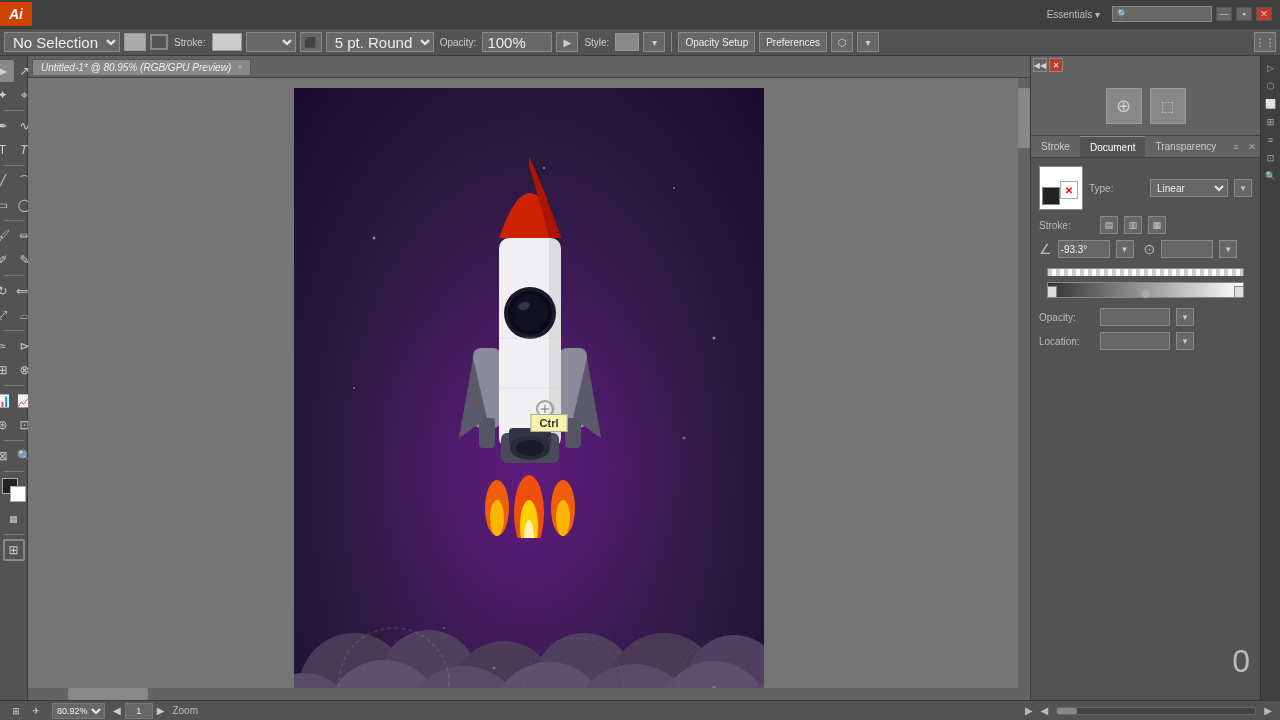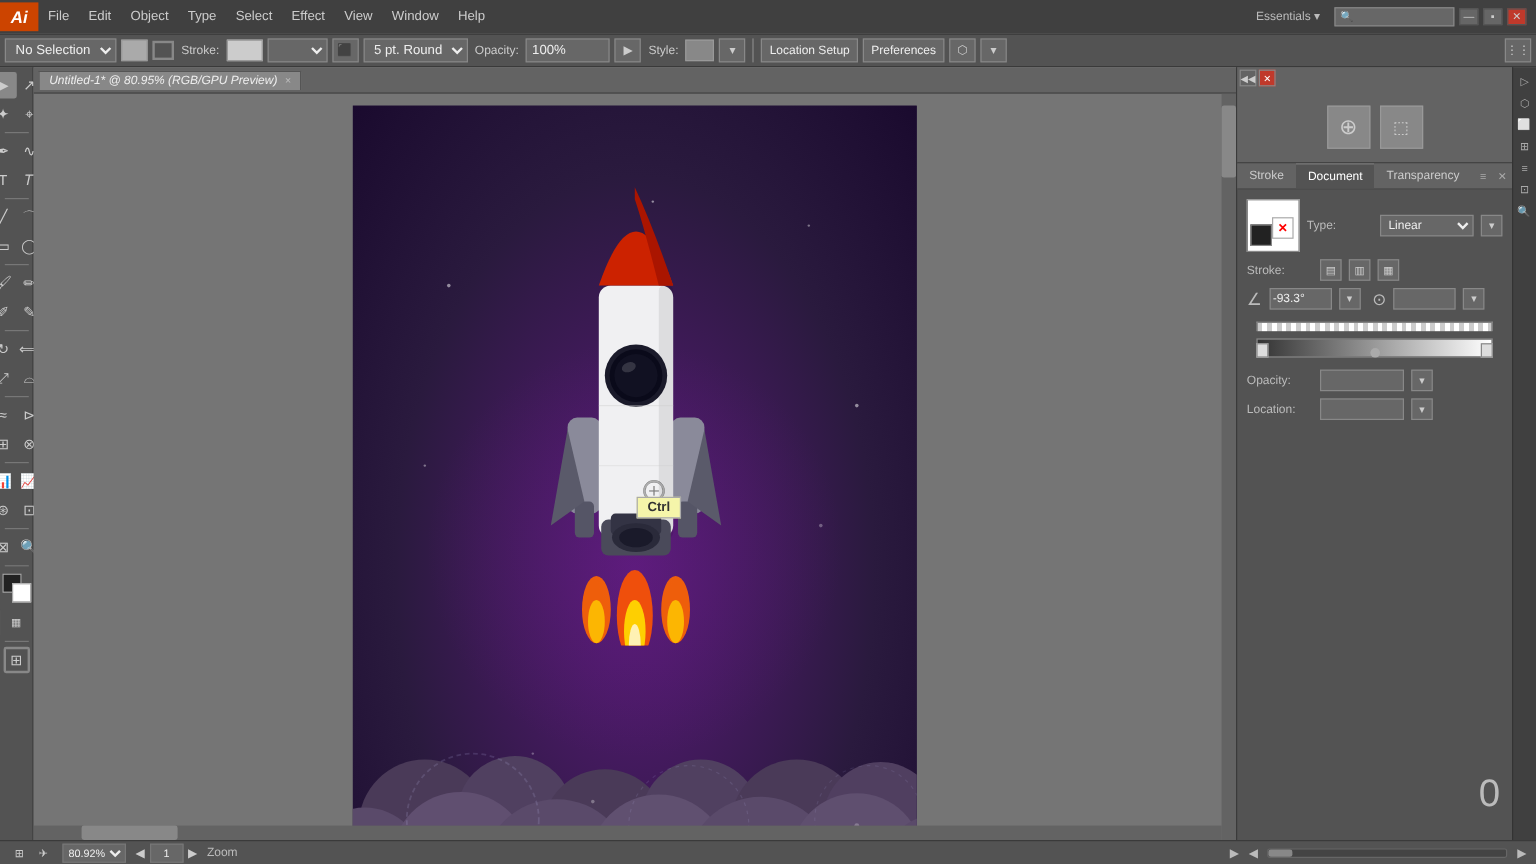--- a/index.html
+++ b/index.html
@@ -28,21 +28,21 @@
     }
     .win-btn.close { background: #c0392b; }
 
     
     #toolbar {
       width: 100%; height: 28px; background: #535353; display: flex; align-items: center;
       padding: 0 4px; gap: 4px; border-top: 1px solid #3a3a3a; border-bottom: 1px solid #3a3a3a;
     }
     .tb-select {
       height: 20px; background: #676767; border: 1px solid #888; color: #eee;
-      font-size: 11px; padding: 0 4px; min-width: 70px;
+      font-size: 15px; padding: 0 4px; min-width: 70px;
     }
     .tb-label { color: #ccc; font-size: 10px; padding: 0 2px; }
     .tb-btn {
       height: 20px; background: #676767; border: 1px solid #888; color: #eee;
       font-size: 10px; padding: 0 6px; cursor: pointer; display: flex; align-items: center;
     }
     .color-swatch {
       width: 22px; height: 18px; border: 1px solid #999;
     }
     .tb-icon-btn {
@@ -201,31 +201,20 @@
     }
     .h-scrollbar-thumb {
       height: 100%; width: 80px; background: #888; margin-left: 40px; border-radius: 2px;
     }
   </style>
 </head>
 <body>
 
 <div id="menu-bar">
   <div class="logo">Ai</div>
-  <div class="menu-items">
-    <div class="menu-item">File</div>
-    <div class="menu-item">Edit</div>
-    <div class="menu-item">Object</div>
-    <div class="menu-item">Type</div>
-    <div class="menu-item">Select</div>
-    <div class="menu-item">Effect</div>
-    <div class="menu-item">View</div>
-    <div class="menu-item">Window</div>
-    <div class="menu-item">Help</div>
-  </div>
   <div class="right-controls">
     <span style="color:#bbb;font-size:10px;margin-right:8px;">Essentials ▾</span>
     <input style="width: 100px; height: 16px; font-size: 9px; background: rgb(103, 103, 103); border: 1px solid rgb(136, 136, 136); color: rgb(238, 238, 238); padding: 0px 4px;" placeholder="🔍">
     <div class="win-btn">—</div>
     <div class="win-btn">▪</div>
     <div class="win-btn close">✕</div>
   </div>
 </div>
 
 <div id="toolbar">
@@ -243,21 +232,21 @@
   <select class="tb-select" style="min-width:80px;">
     <option>5 pt. Round</option>
   </select>
   <div class="tb-label">Opacity:</div>
   <input class="tb-select" style="width: 50px;" value="100%">
   <div class="tb-icon-btn">▶</div>
   <div class="tb-label">Style:</div>
   <div class="color-swatch" style="background:#888;width:24px;"></div>
   <div class="tb-icon-btn">▾</div>
   <div class="tb-separator"></div>
-  <button class="tb-btn">Location Setup</button>
+  <button class="tb-btn">Opacity Setup</button>
   <button class="tb-btn">Preferences</button>
   <div class="tb-icon-btn">⬡</div>
   <div class="tb-icon-btn">▾</div>
   <div style="margin-left:auto;">
     <div class="tb-icon-btn">⋮⋮</div>
   </div>
 </div>
 
 <div id="main-area">
 

